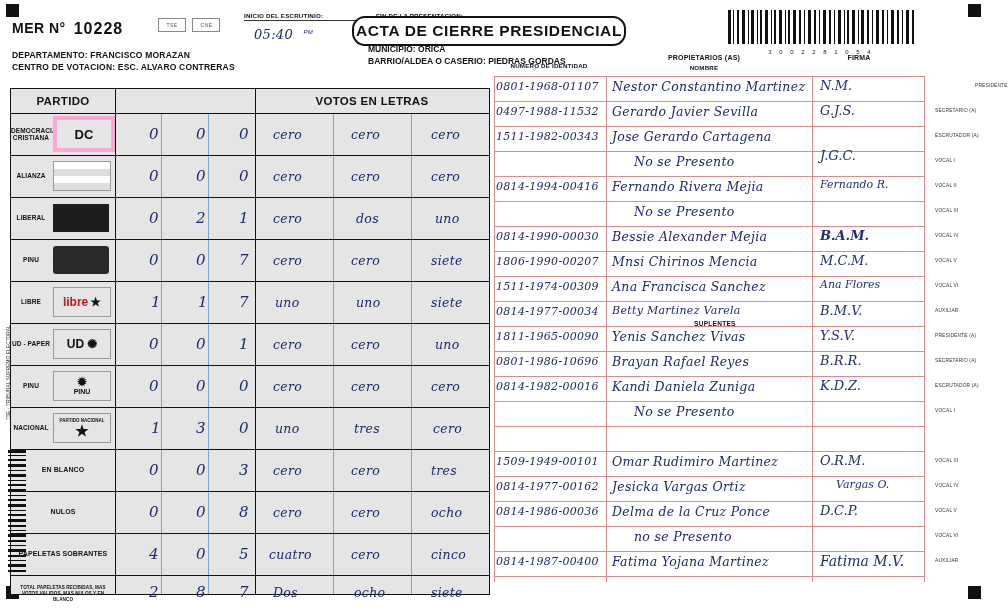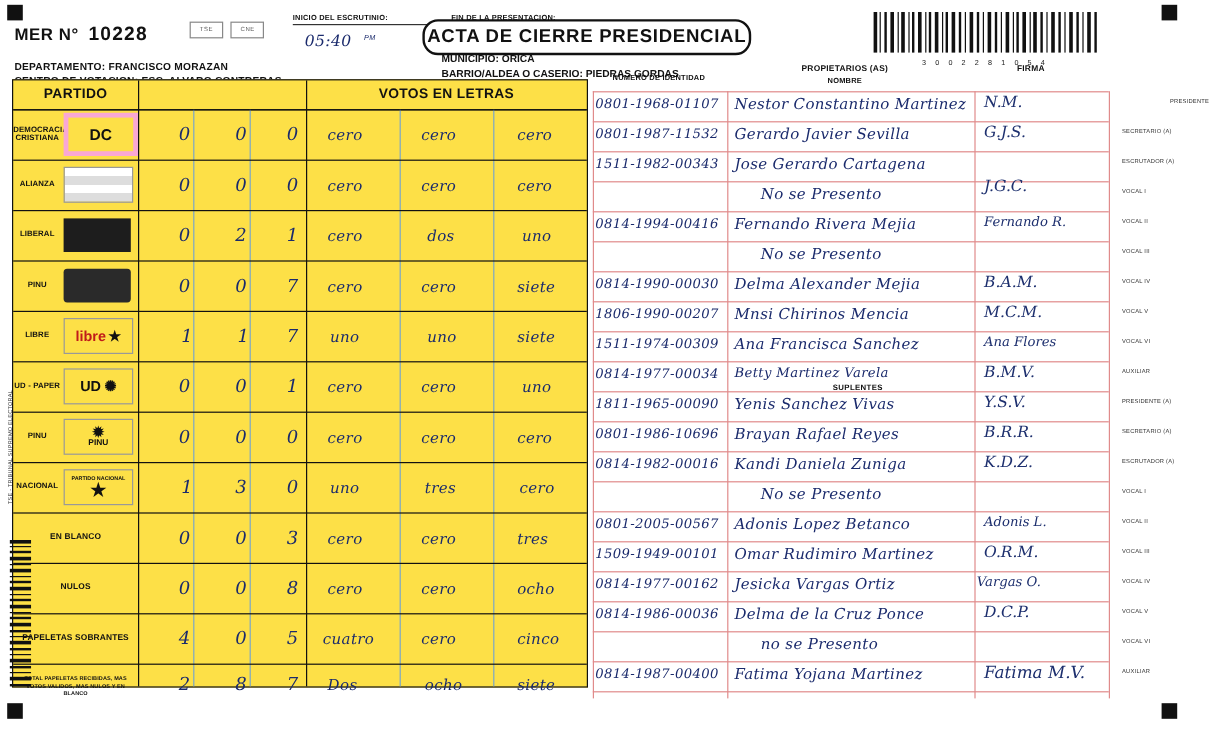--- a/index.html
+++ b/index.html
@@ -45,21 +45,21 @@
   .titlebox{position:absolute;left:352px;top:16px;width:270px;height:26px;border:2px solid #111;border-radius:13px;
             display:flex;align-items:center;justify-content:center;background:#fff;}
   .titlebox span{font-size:15.5px;font-weight:bold;letter-spacing:.6px;}
 
   
   .bc-top{position:absolute;left:726px;top:10px;width:190px;height:44px;}
   .bc-top .bars{width:100%;height:34px;}
   .bc-top .digits{font-size:6px;text-align:center;letter-spacing:3px;color:#222;margin-top:1px;}
 
   
-  .tbl{position:absolute;left:10px;top:66px;width:478px;height:505px;border:1.6px solid #111;background:#fde047;}
+  .tbl{position:absolute;left:10px;top:88px;width:478px;height:505px;border:1.6px solid #111;background:#e5e5e5;}
   .tbl .hrow{position:absolute;left:0;top:0;width:100%;height:24px;border-bottom:1.6px solid #111;}
   .tbl .hrow .c{position:absolute;top:0;height:24px;display:flex;align-items:center;justify-content:center;
                 font-size:11.5px;font-weight:bold;letter-spacing:.3px;}
   .vline{position:absolute;top:0;bottom:0;width:1.4px;background:#111;}
   .vline.thin{width:1px;background:#7aa7c7;}
   .hline{position:absolute;left:0;right:0;height:1px;background:#111;}
 
   .prow{position:absolute;left:0;width:100%;}
   .plogo{position:absolute;left:0;width:104px;display:flex;align-items:center;}
   .pname{font-size:6.5px;font-weight:bold;color:#111;width:40px;text-align:center;line-height:1.1;letter-spacing:.1px;}
@@ -468,21 +468,21 @@
     <div class="rline" style="top:514px;"></div>
 
     <div class="rowtxt" style="top:18px;left:0;width:100%;height:22px;padding-left:40px;">
       <span class="idtxt hand" style="left:2px;top:0;">0801-1968-01107</span>
       <span class="nametxt hand" style="left:118px;top:-1px;">Nestor Constantino Martinez</span>
       <span class="sigtxt" style="left:326px;top:-2px;">N.M.</span>
       <span class="rsidelbl" style="top:3px;">PRESIDENTE (A)</span>
     </div>
 
     <div class="rowtxt" style="top:43px;left:0;width:100%;height:22px;">
-      <span class="idtxt hand" style="left:2px;top:0;">0801-1987-11532</span>
+      <span class="idtxt hand" style="left:2px;top:0;">0497-1988-11532</span>
       <span class="nametxt hand" style="left:118px;top:-1px;">Gerardo Javier Sevilla</span>
       <span class="sigtxt" style="left:326px;top:-2px;">G.J.S.</span>
       <span class="rsidelbl" style="top:3px;">SECRETARIO (A)</span>
     </div>
 
     <div class="rowtxt" style="top:68px;left:0;width:100%;height:22px;">
       <span class="idtxt hand" style="left:2px;top:0;">1511-1982-00343</span>
       <span class="nametxt hand" style="left:118px;top:-1px;">Jose Gerardo Cartagena</span>
       <span class="sigtxt" style="left:326px;top:-2px;margin-top:20px;">J.G.C.</span>
       <span class="rsidelbl" style="top:3px;">ESCRUTADOR (A)</span>
@@ -504,22 +504,22 @@
 
     <div class="rowtxt" style="top:143px;left:0;width:100%;height:22px;">
       <span class="idtxt hand" style="left:2px;top:0;"></span>
       <span class="nametxt hand" style="left:140px;top:-1px;">No se Presento</span>
       <span class="sigtxt" style="left:326px;top:-2px;"></span>
       <span class="rsidelbl" style="top:3px;">VOCAL III</span>
     </div>
 
     <div class="rowtxt" style="top:168px;left:0;width:100%;height:22px;">
       <span class="idtxt hand" style="left:2px;top:0;">0814-1990-00030</span>
-      <span class="nametxt hand" style="left:118px;top:-1px;">Delma Alexander Mejia</span>
-      <span class="sigtxt" style="left:326px;top:-2px;">B.A.M.</span>
+      <span class="nametxt hand" style="left:118px;top:-1px;">Bessie Alexander Mejia</span>
+      <span class="sigtxt" style="left:326px;top:-2px;font-weight:bold;">B.A.M.</span>
       <span class="rsidelbl" style="top:3px;">VOCAL IV</span>
     </div>
 
     <div class="rowtxt" style="top:193px;left:0;width:100%;height:22px;">
       <span class="idtxt hand" style="left:2px;top:0;">1806-1990-00207</span>
       <span class="nametxt hand" style="left:118px;top:-1px;">Mnsi Chirinos Mencia</span>
       <span class="sigtxt" style="left:326px;top:-2px;">M.C.M.</span>
       <span class="rsidelbl" style="top:3px;">VOCAL V</span>
     </div>
 
@@ -560,38 +560,32 @@
       <span class="rsidelbl" style="top:3px;">ESCRUTADOR (A)</span>
     </div>
 
     <div class="rowtxt" style="top:343px;left:0;width:100%;height:22px;">
       <span class="idtxt hand" style="left:2px;top:0;"></span>
       <span class="nametxt hand" style="left:140px;top:-1px;">No se Presento</span>
       <span class="sigtxt" style="left:326px;top:-2px;"></span>
       <span class="rsidelbl" style="top:3px;">VOCAL I</span>
     </div>
 
-    <div class="rowtxt" style="top:368px;left:0;width:100%;height:22px;">
-      <span class="idtxt hand" style="left:2px;top:0;">0801-2005-00567</span>
-      <span class="nametxt hand" style="left:118px;top:-1px;">Adonis Lopez Betanco</span>
-      <span class="sigtxt" style="left:326px;top:-2px;font-size:11px;">Adonis L.</span>
-      <span class="rsidelbl" style="top:3px;">VOCAL II</span>
-    </div>
 
     <div class="rowtxt" style="top:393px;left:0;width:100%;height:22px;">
       <span class="idtxt hand" style="left:2px;top:0;">1509-1949-00101</span>
       <span class="nametxt hand" style="left:118px;top:-1px;">Omar Rudimiro Martinez</span>
       <span class="sigtxt" style="left:326px;top:-2px;">O.R.M.</span>
       <span class="rsidelbl" style="top:3px;">VOCAL III</span>
     </div>
 
     <div class="rowtxt" style="top:418px;left:0;width:100%;height:22px;">
       <span class="idtxt hand" style="left:2px;top:0;">0814-1977-00162</span>
       <span class="nametxt hand" style="left:118px;top:-1px;">Jesicka Vargas Ortiz</span>
-      <span class="sigtxt" style="left:320px;top:-2px;font-size:11px;">Vargas O.</span>
+      <span class="sigtxt" style="left:342px;top:-2px;font-size:11px;">Vargas O.</span>
       <span class="rsidelbl" style="top:3px;">VOCAL IV</span>
     </div>
 
     <div class="rowtxt" style="top:443px;left:0;width:100%;height:22px;">
       <span class="idtxt hand" style="left:2px;top:0;">0814-1986-00036</span>
       <span class="nametxt hand" style="left:118px;top:-1px;">Delma de la Cruz Ponce</span>
       <span class="sigtxt" style="left:326px;top:-2px;">D.C.P.</span>
       <span class="rsidelbl" style="top:3px;">VOCAL V</span>
     </div>
 

